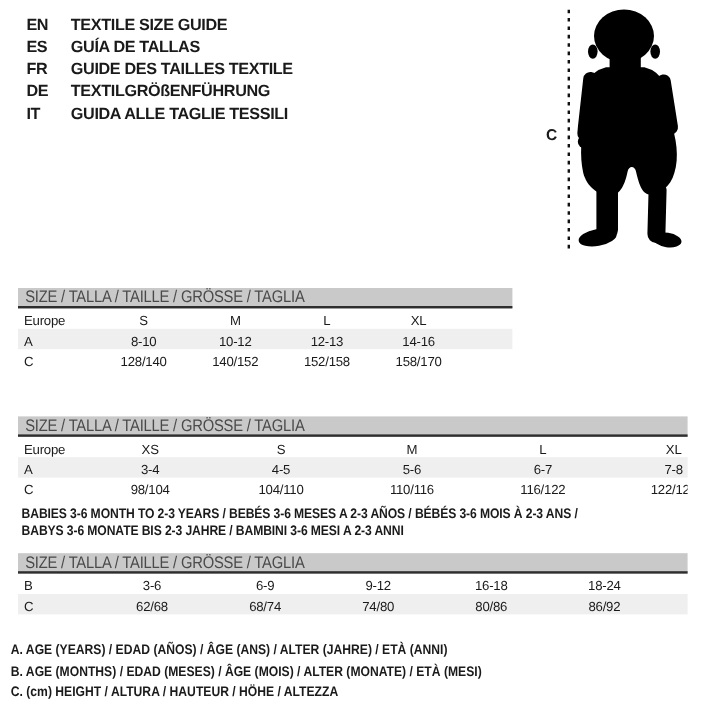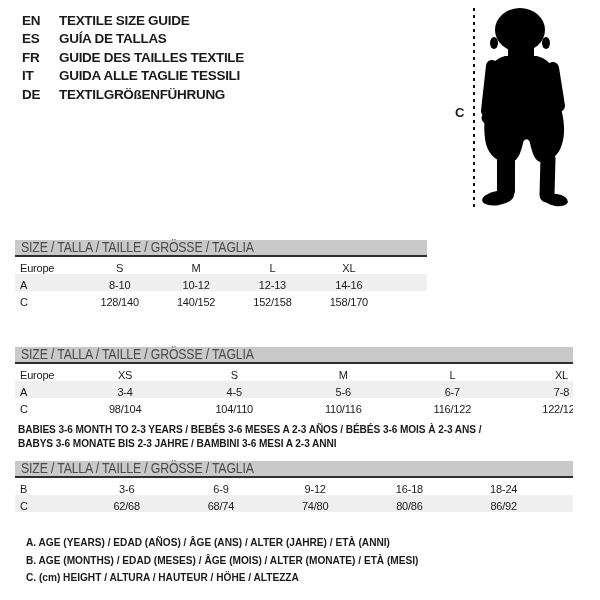--- a/index.html
+++ b/index.html
@@ -14,21 +14,21 @@
 
   
   .dash-line{position:absolute;left:472px;top:8px;}
   .c-label{position:absolute;left:455px;top:105px;font-weight:bold;font-size:13px;}
   .toddler{position:absolute;left:481px;top:6px;width:92px;height:202px;}
 
   
   .section-title{position:absolute;left:18px;font-weight:bold;font-size:11.5px;
                  letter-spacing:-0.1px;white-space:nowrap;line-height:13.5px;}
   .subsize{font-size:8px;vertical-align:-2px;}
-  .notes{position:absolute;left:26px;top:534px;font-weight:bold;font-size:11.5px;line-height:17.6px;}
+  .notes{position:absolute;left:9px;top:534px;font-weight:bold;font-size:11.5px;line-height:17.6px;}
 
   
   .table{position:absolute;left:15px;}
   .size-bar{background:#c9c9c9;border-bottom:2px solid #2e2e2e;height:15px;line-height:15px;
             padding-left:6px;font-size:14px;color:#4a4a4a;letter-spacing:-0.2px;}
   .trow{position:relative;display:flex;align-items:flex-end;height:17px;font-size:11px;letter-spacing:-0.2px;}
   .trow.alt::before{content:"";position:absolute;left:0;top:0;height:100%;background:#efefef;z-index:0;}
   .trow>span{position:relative;z-index:1;}
   .tlabel{padding-left:5px;text-align:left;}
   .tcell{text-align:center;}
@@ -48,26 +48,26 @@
     </div>
     <div class="lang-row">
       <span class="lang-code">ES</span>
       <span class="lang-title">GUÍA DE TALLAS</span>
     </div>
     <div class="lang-row">
       <span class="lang-code">FR</span>
       <span class="lang-title">GUIDE DES TAILLES TEXTILE</span>
     </div>
     <div class="lang-row">
+      <span class="lang-code">DE</span>
+      <span class="lang-title">TEXTILGRÖßENFÜHRUNG</span>
+    </div>
+    <div class="lang-row">
       <span class="lang-code">IT</span>
       <span class="lang-title">GUIDA ALLE TAGLIE TESSILI</span>
-    </div>
-    <div class="lang-row">
-      <span class="lang-code">DE</span>
-      <span class="lang-title">TEXTILGRÖßENFÜHRUNG</span>
     </div>
   </div>
 
   <svg class="dash-line" width="4" height="202">
     <line x1="2" y1="0" x2="2" y2="202" stroke="#111111" stroke-width="2" stroke-dasharray="3 4"></line>
   </svg>
   <div class="c-label">C</div>
   <svg class="toddler" viewBox="0 0 92 202">
     <g fill="#000000" stroke="none">
       <ellipse cx="39" cy="24" rx="25" ry="22"></ellipse>

